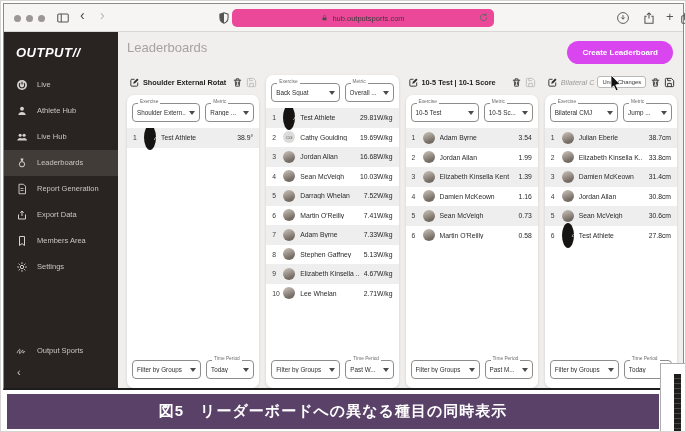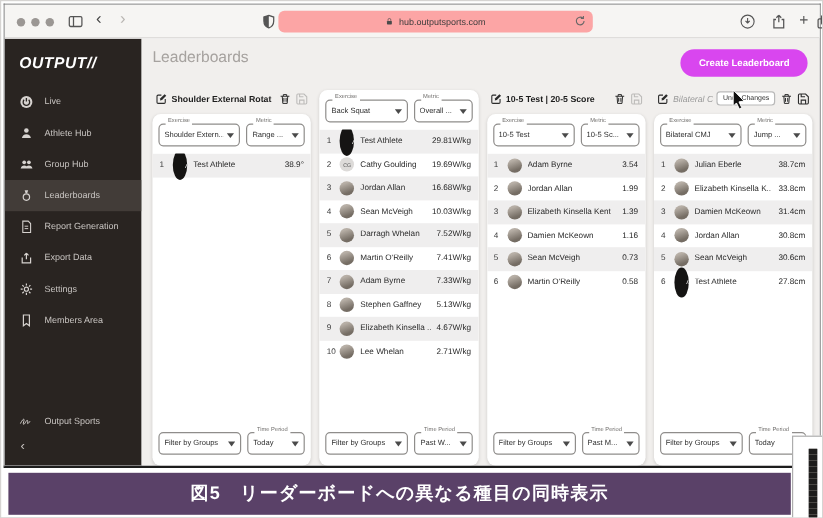--- a/index.html
+++ b/index.html
@@ -7,21 +7,21 @@
   .frame { position:relative; width:686px; height:432px; background:#fff; border:1px solid #d6d4d2; overflow:hidden; }
 
   
   .bwindow { position:absolute; left:2px; top:2px; width:681px; height:387px; background:#fff;
              border:1px solid #8a8a8a; border-bottom:2px solid #1d1d1d; display:flex; flex-direction:column; }
   .chrome { height:28px; background:#f6f5f3; border-bottom:1px solid #d9d7d5; position:relative; flex:none; }
   .dot { position:absolute; top:11px; width:7px; height:7px; border-radius:50%; background:#9b9794; }
   .chrome .ic { position:absolute; top:7px; width:14px; height:14px; color:#555; }
   .chrome .ic svg { width:100%; height:100%; }
   .chev { position:absolute; top:3px; font-size:14px; color:#444; }
-  .urlbar { position:absolute; left:228px; top:5px; width:262px; height:18px; background:#fca5a5; border-radius:5px;
+  .urlbar { position:absolute; left:228px; top:5px; width:262px; height:18px; background:#ec4899; border-radius:5px;
             display:flex; align-items:center; justify-content:center; gap:4px; font-size:7.5px; color:#3c3c3c; }
   .urlbar .reload { position:absolute; right:5px; top:3px; width:11px; height:11px; }
   .plus { font-size:13px; color:#555; position:absolute; top:5px; }
 
   
   .app { flex:1; display:flex; overflow:hidden; }
   .sidebar { width:114px; flex:none; background:#292421; color:#c8c4c1; display:flex; flex-direction:column; }
   .logo { color:#fff; font-weight:bold; font-style:italic; font-size:13px; letter-spacing:.5px; padding:13px 0 12px 12px; }
   .nav { flex:1; }
   .s-item { display:flex; align-items:center; gap:9px; padding:7px 8px 7px 12px; cursor:pointer; }
@@ -171,21 +171,21 @@
   </div>
             <div class="s-item">
     <span class="s-icon">
                 <svg viewBox="0 0 24 24">
                   <circle cx="8.3" cy="8.5" r="3.1" fill="currentColor"></circle>
                   <circle cx="16.2" cy="8.5" r="3.1" fill="currentColor"></circle>
                   <path d="M2.5 19c.5-3.4 3-5.2 5.8-5.2 1.5 0 2.9.4 4 1.2 1.1-.8 2.5-1.2 3.9-1.2 2.9 0 5.4 1.8 5.9 5.2z" fill="currentColor"></path>
                 </svg>
               </span>
     <span class="s-text">
-      <span class="s-label">Group Hub</span>
+      <span class="s-label">Live Hub</span>
 
     </span>
   </div>
             <div class="s-item active">
     <span class="s-icon">
                 <svg viewBox="0 0 24 24">
                   <path d="M9 3h6l-1.7 5.2h-2.6z" fill="currentColor"></path>
                   <circle cx="12" cy="14.5" r="5.3" fill="none" stroke="currentColor" stroke-width="2"></circle>
                 </svg>
               </span>
@@ -214,37 +214,37 @@
                 </svg>
               </span>
     <span class="s-text">
       <span class="s-label">Export Data</span>
 
     </span>
   </div>
             <div class="s-item">
     <span class="s-icon">
                 <svg viewBox="0 0 24 24">
+                  <path d="M7 3h10v18l-5-3.8L7 21z" fill="none" stroke="currentColor" stroke-width="2"></path>
+                </svg>
+              </span>
+    <span class="s-text">
+      <span class="s-label">Members Area</span>
+
+    </span>
+  </div>
+            <div class="s-item">
+    <span class="s-icon">
+                <svg viewBox="0 0 24 24">
                   <circle cx="12" cy="12" r="3.4" fill="none" stroke="currentColor" stroke-width="2"></circle>
                   <path d="M12 2.5v3.4M12 18.1v3.4M2.5 12h3.4M18.1 12h3.4M5.3 5.3l2.4 2.4M16.3 16.3l2.4 2.4M18.7 5.3l-2.4 2.4M7.7 16.3l-2.4 2.4" stroke="currentColor" stroke-width="2"></path>
                 </svg>
               </span>
     <span class="s-text">
       <span class="s-label">Settings</span>
-
-    </span>
-  </div>
-            <div class="s-item">
-    <span class="s-icon">
-                <svg viewBox="0 0 24 24">
-                  <path d="M7 3h10v18l-5-3.8L7 21z" fill="none" stroke="currentColor" stroke-width="2"></path>
-                </svg>
-              </span>
-    <span class="s-text">
-      <span class="s-label">Members Area</span>
 
     </span>
   </div>
           </div>
         <div class="s-foot">
           <div class="s-item">
             <span class="s-icon">
               <svg viewBox="0 0 24 24">
                   <path d="M2 16c3-6 5-8 6-7s-2 7-1 8 3-2 4-4 2-3 3-2-1 5 0 5 2-1 4-4" fill="none" stroke="currentColor" stroke-width="1.6"></path>
                 </svg>
@@ -407,21 +407,21 @@
     </div>
   </div>
             <div class="board">
     <div class="b-head">
       <span class="b-ic">
         <svg viewBox="0 0 24 24">
                     <path d="M12 5H6a2 2 0 0 0-2 2v11a2 2 0 0 0 2 2h11a2 2 0 0 0 2-2v-6" stroke="currentColor" stroke-width="2" fill="none"></path>
                     <path d="M17.8 3.2l3 3L13.2 13.8l-3.8.8.8-3.8z" fill="currentColor"></path>
                   </svg>
       </span>
-      <span class="b-title">10-5 Test | 20-5 Score</span>
+      <span class="b-title">10-5 Test | 10-1 Score</span>
 
       <span class="b-ic">
         <svg viewBox="0 0 24 24">
                     <path d="M4 7h16M9 7V4h6v3M7 7l1 13h8l1-13M10 10v7m4-7v7" stroke="currentColor" stroke-width="1.8" fill="none"></path>
                   </svg>
       </span>
       <span class="b-ic save disabled">
         <svg viewBox="0 0 24 24">
                     <path d="M5 3h11l5 5v11a2 2 0 0 1-2 2H5a2 2 0 0 1-2-2V5a2 2 0 0 1 2-2z" fill="none" stroke="currentColor" stroke-width="2"></path>
                     <path d="M16 21v-7H8v7M8 3v5h7" fill="none" stroke="currentColor" stroke-width="2"></path>

